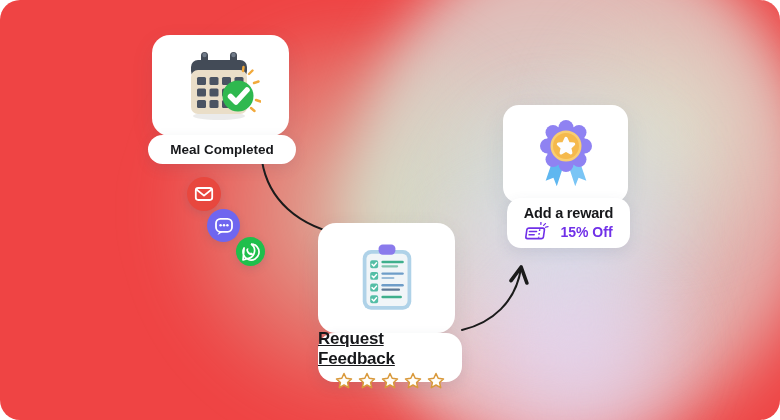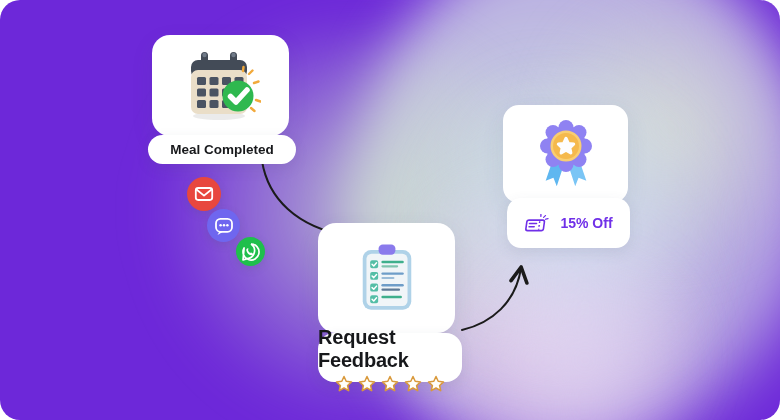--- a/index.html
+++ b/index.html
@@ -1,21 +1,21 @@
 <!DOCTYPE html>
 <html><head>
 <meta charset="utf-8">
 <style>
   html,body{margin:0;padding:0;background:#FFFFFF;}
   .stage{
     position:relative;width:780px;height:420px;background:#FFFFFF;
     font-family:"Liberation Sans", sans-serif;overflow:hidden;
   }
   .panel{
-    position:absolute;inset:0;border-radius:20px;background:#6d28d9;overflow:hidden;
+    position:absolute;inset:0;border-radius:20px;background:#ef4444;overflow:hidden;
   }
   
   .blob{position:absolute;border-radius:50%;filter:blur(26px);}
   .blob-a{left:350px;top:-70px;width:470px;height:560px;
     background:radial-gradient(circle at 40% 40%, rgba(214,233,226,.9), rgba(222,236,231,.6) 60%, rgba(232,237,241,0) 75%);}
   .blob-b{left:150px;top:30px;width:400px;height:400px;
     background:radial-gradient(circle at 55% 45%, rgba(209,231,205,.75), rgba(209,231,205,0) 70%);}
   .blob-c{left:400px;top:170px;width:330px;height:290px;
     background:radial-gradient(circle at 45% 55%, rgba(243,213,235,.8), rgba(243,213,235,0) 72%);}
   .blob-d{left:545px;top:-30px;width:250px;height:320px;
@@ -33,21 +33,21 @@
   .pill{
     position:absolute;background:#FFFFFF;border-radius:16px;
     box-shadow:0 5px 14px rgba(70,85,105,.12);
     display:flex;align-items:center;justify-content:center;
     color:#17181B;font-weight:700;
   }
   .card-meal{left:152px;top:35px;width:137px;height:101px;}
   .pill-meal{left:148px;top:135px;width:148px;height:29px;border-radius:15px;font-size:13.5px;}
   .card-feedback{left:318px;top:223px;width:137px;height:110px;}
   .pill-feedback{left:318px;top:333px;width:144px;height:49px;flex-direction:column;gap:2px;padding-top:2px;box-sizing:border-box;}
-  .pill-feedback .lbl{font-size:20px;letter-spacing:-.2px;}
+  .pill-feedback .lbl{font-size:17px;letter-spacing:-.2px;text-decoration:underline;}
   .stars{display:flex;gap:5px;margin-top:1px;}
   .card-reward{left:503px;top:105px;width:125px;height:98px;border-radius:16px;}
   .pill-reward{left:507px;top:198px;width:123px;height:50px;border-radius:14px;flex-direction:column;gap:1px;}
   .pill-reward .lbl{font-size:14.5px;letter-spacing:-.2px;}
   .offer-row{display:flex;align-items:center;gap:11px;color:#7030E8;font-size:14px;font-weight:700;}
 
   .chip{
     position:absolute;border-radius:50%;display:flex;align-items:center;justify-content:center;
     box-shadow:0 3px 8px rgba(70,85,105,.18);
   }
@@ -199,20 +199,21 @@
           <circle cx="23" cy="43.5" r="7.5"></circle>
           <circle cx="17.5" cy="30" r="7.5"></circle>
           <circle cx="23" cy="16.5" r="7.5"></circle>
         </g>
         <circle cx="36" cy="30" r="15.5" fill="#F9CE72"></circle>
         <circle cx="36" cy="30" r="13" fill="#F5B94D"></circle>
         <path d="M36 22.5 L38.3 27.5 L43.6 28.1 L39.7 31.7 L40.8 36.9 L36 34.2 L31.2 36.9 L32.3 31.7 L28.4 28.1 L33.7 27.5 Z" fill="#FDFDFF" stroke="#FDFDFF" stroke-width="3.2" stroke-linejoin="round"></path>
       </svg>
     </div>
     <div class="pill pill-reward">
+      <span class="lbl">Add a reward</span>
       <span class="offer-row">
         <svg width="25" height="19" viewBox="0 0 26 20">
           <g transform="skewX(-8)" fill="none" stroke="#7030E8">
             <rect x="4" y="6.5" width="18.5" height="11" rx="2" stroke-width="1.7"></rect>
             <path d="M17.5 7.5 v9" stroke-width="1.5" stroke-dasharray="2 2"></path>
             <path d="M7 10 h7.5 M7 13.5 h5.5" stroke-width="1.5" stroke-linecap="round"></path>
             <path d="M21 3.5 l1.6 -1.8 M23.5 5.5 l2.3 -0.6 M18 2.5 l-0.3 -2" stroke-width="1.4" stroke-linecap="round"></path>
           </g>
         </svg>
         <span>15% Off</span>

